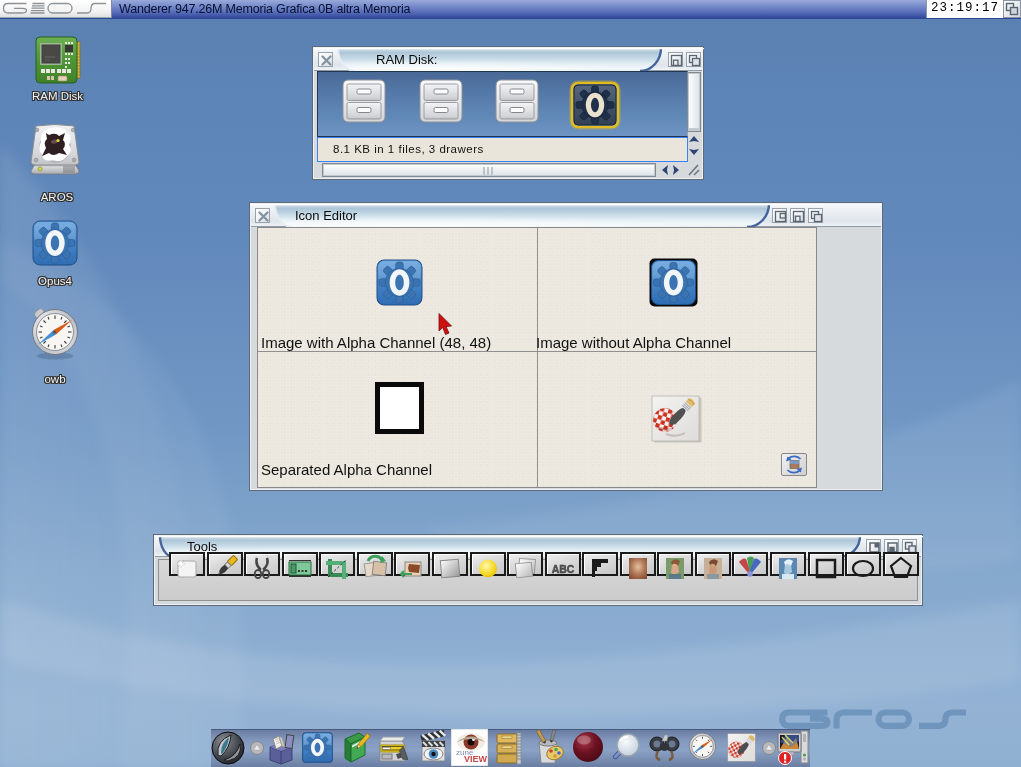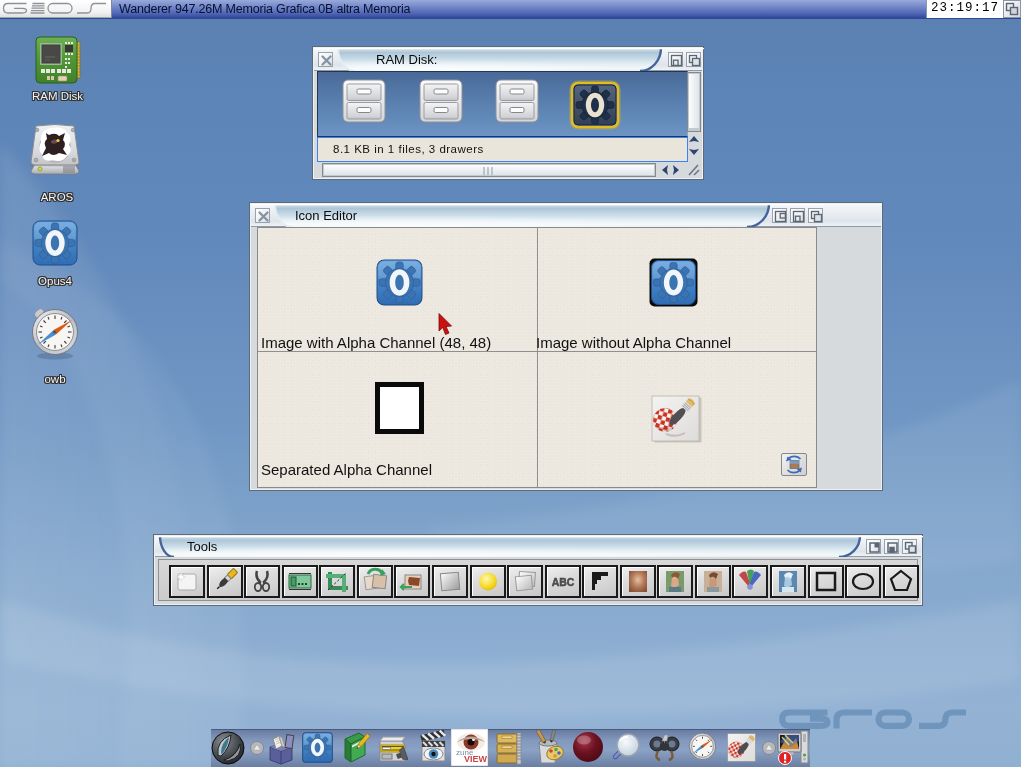--- a/index.html
+++ b/index.html
@@ -55,21 +55,21 @@
 #iconwin { left:249px; top:202px; width:634px; height:289px; }
 #icon-content { position:absolute; left:7px; top:24px; width:560px; height:261px;
   background:#ece8df; border:1px solid #8a8a8a;
   background-image:radial-gradient(rgba(255,255,255,0.22) 0.7px, transparent 0.9px),radial-gradient(rgba(170,160,140,0.13) 0.7px, transparent 0.9px);
   background-size:3px 3px,7px 7px; background-position:0 0,2px 3px; }
 .cell-label { position:absolute; font-size:15px; color:#111; width:280px; }
 
 #toolswin { left:133px; top:534px; width:770px; height:72px;margin-left:20px; }
 #tools-content { position:absolute; left:4px; top:24px; width:760px; height:42px;
   background:linear-gradient(180deg,#d8d8d8,#cbcbcb); border:1px solid #909090; }
-.tbtn { position:absolute; top:30px; width:36px; height:33px;
+.tbtn { position:absolute; top:17px; width:36px; height:24px;
   background:linear-gradient(160deg,#efefef 0%,#dcdcdc 40%,#c8c8c8 100%); border:2px solid #1a1a1a;
   box-shadow:inset 1px 1px 0 #fff;padding-left:16px; }
 .tbtn svg { position:absolute; left:0; top:0; }
 
 #dock { position:absolute; left:211px; top:729px; width:599px; height:38px;
   background:linear-gradient(180deg,rgba(84,96,134,0.66) 0%,rgba(118,132,170,0.50) 30%,rgba(128,142,178,0.44) 55%,rgba(78,90,128,0.58) 100%);
   border-top:1px solid rgba(40,50,90,0.5); }
 .dicon { position:absolute; }
 #wm { position:absolute; left:779px; top:706px; }
 </style>

